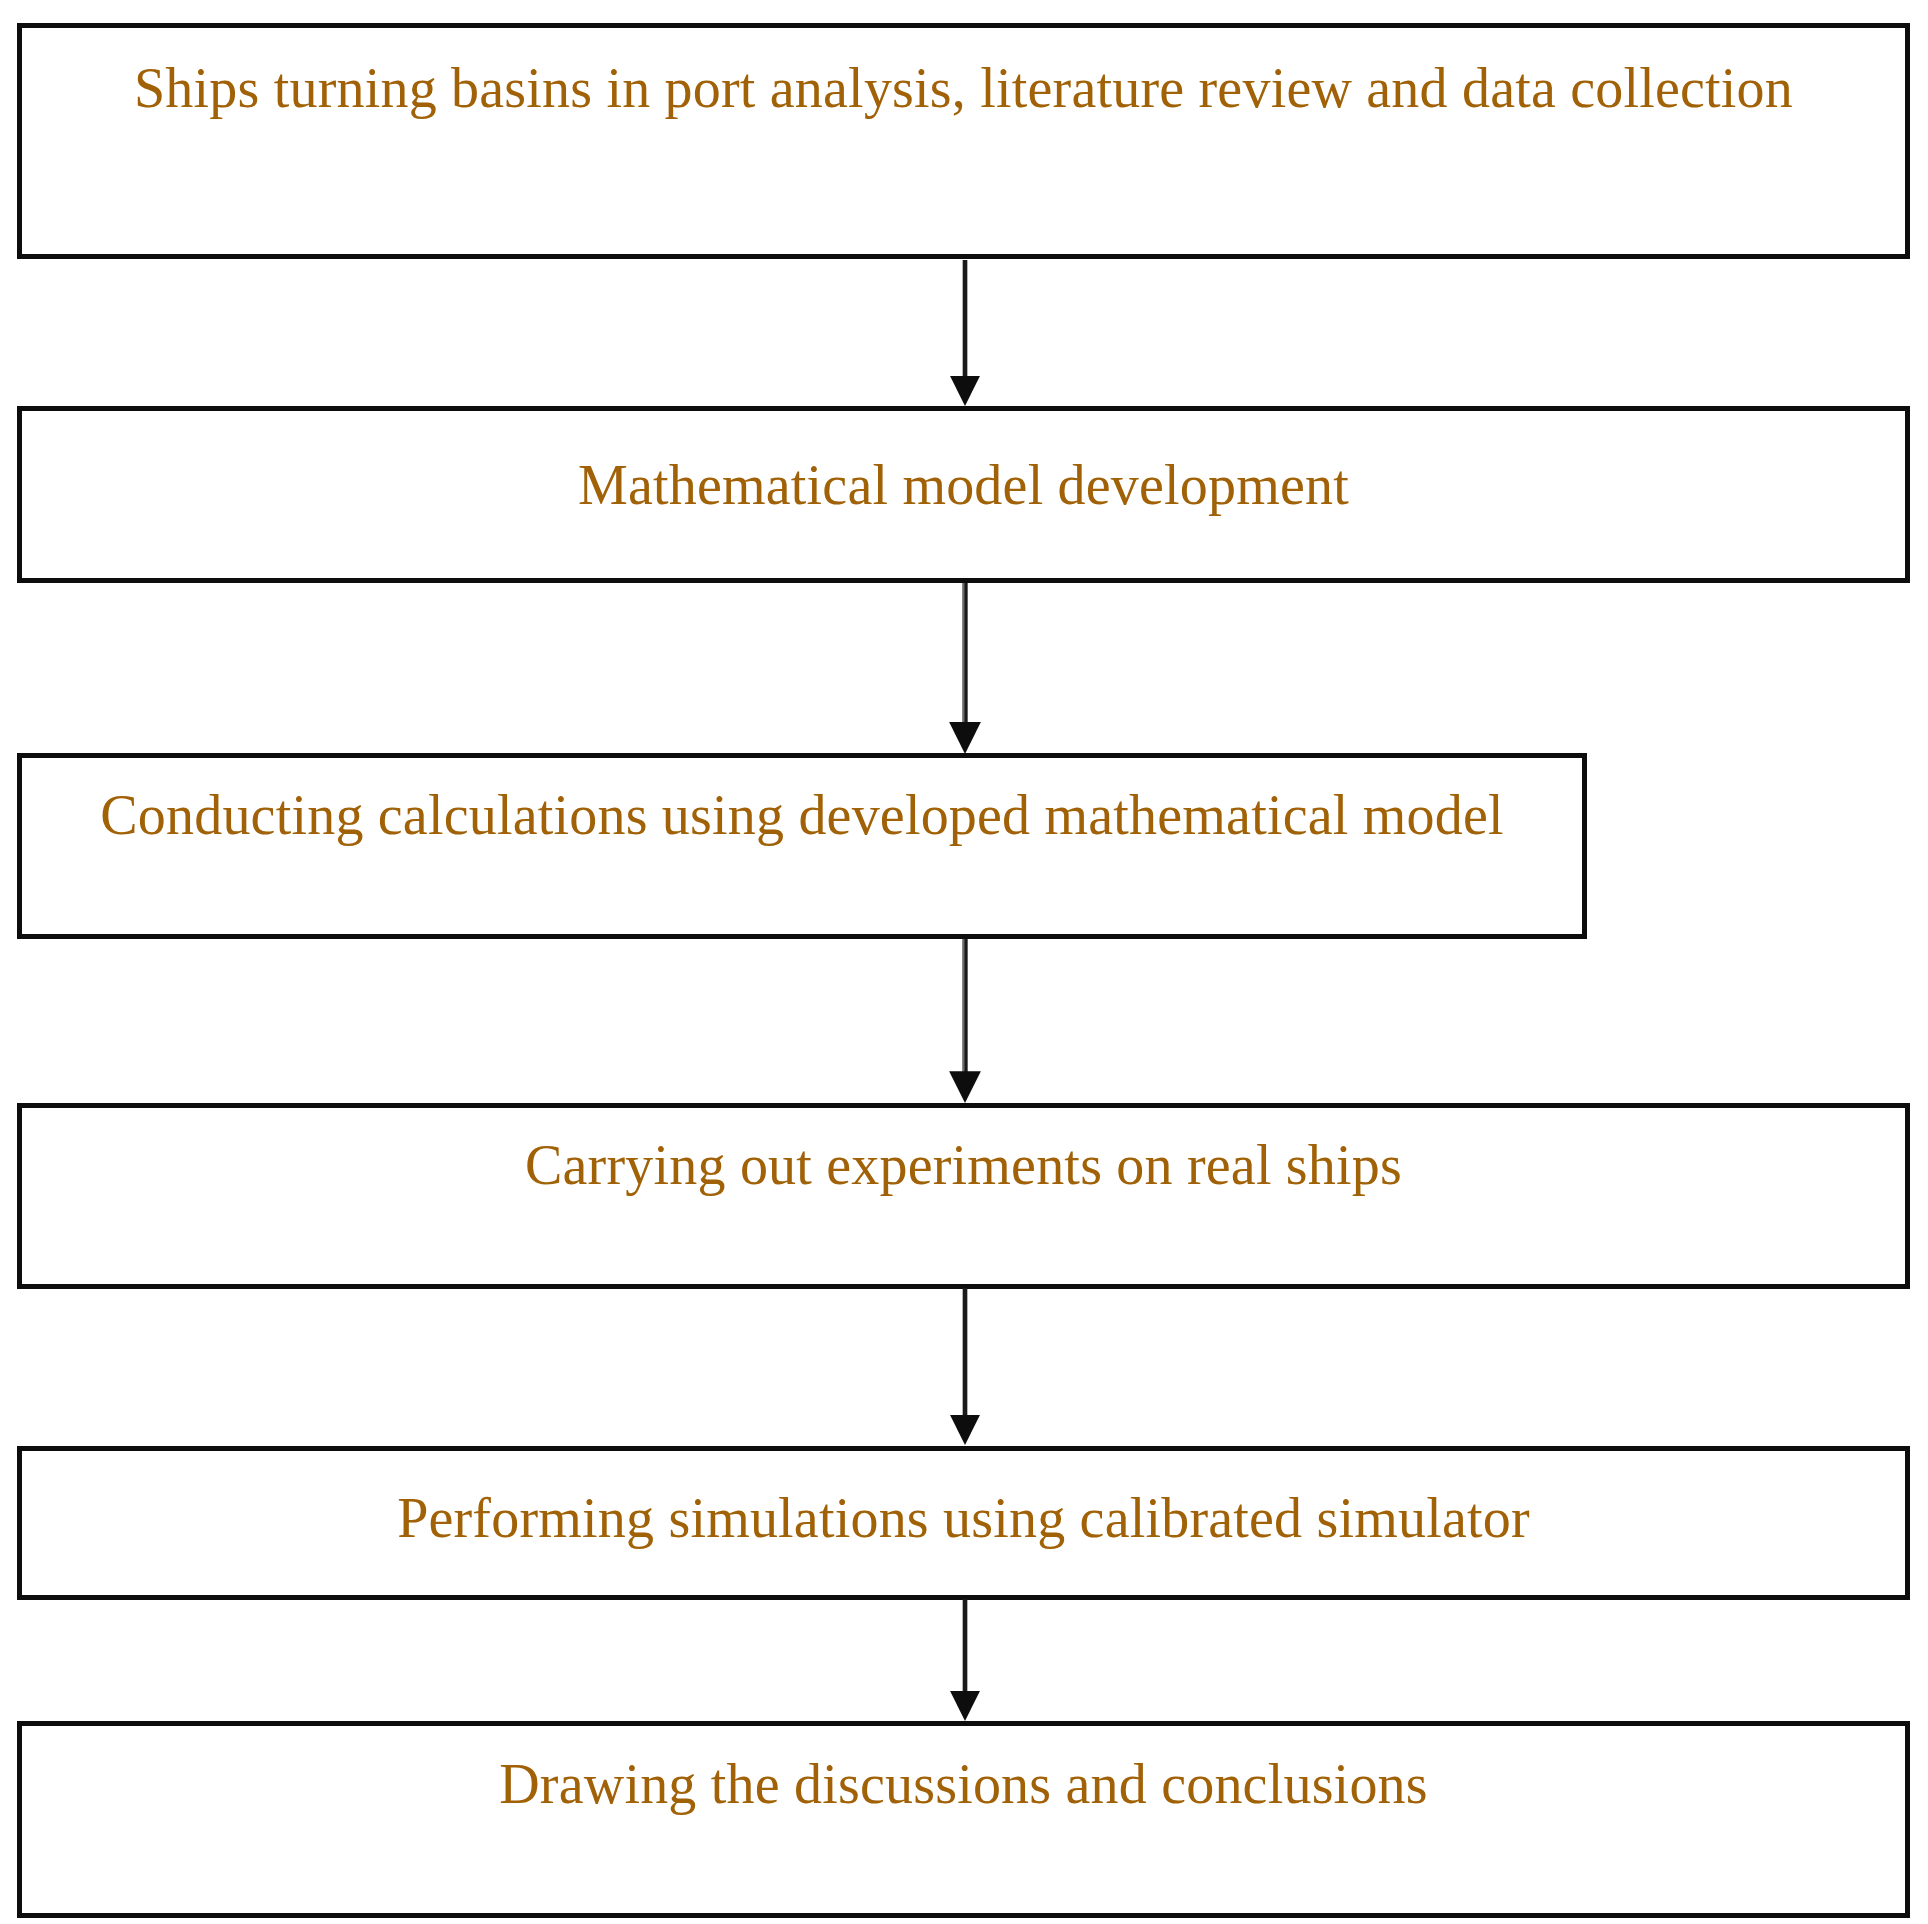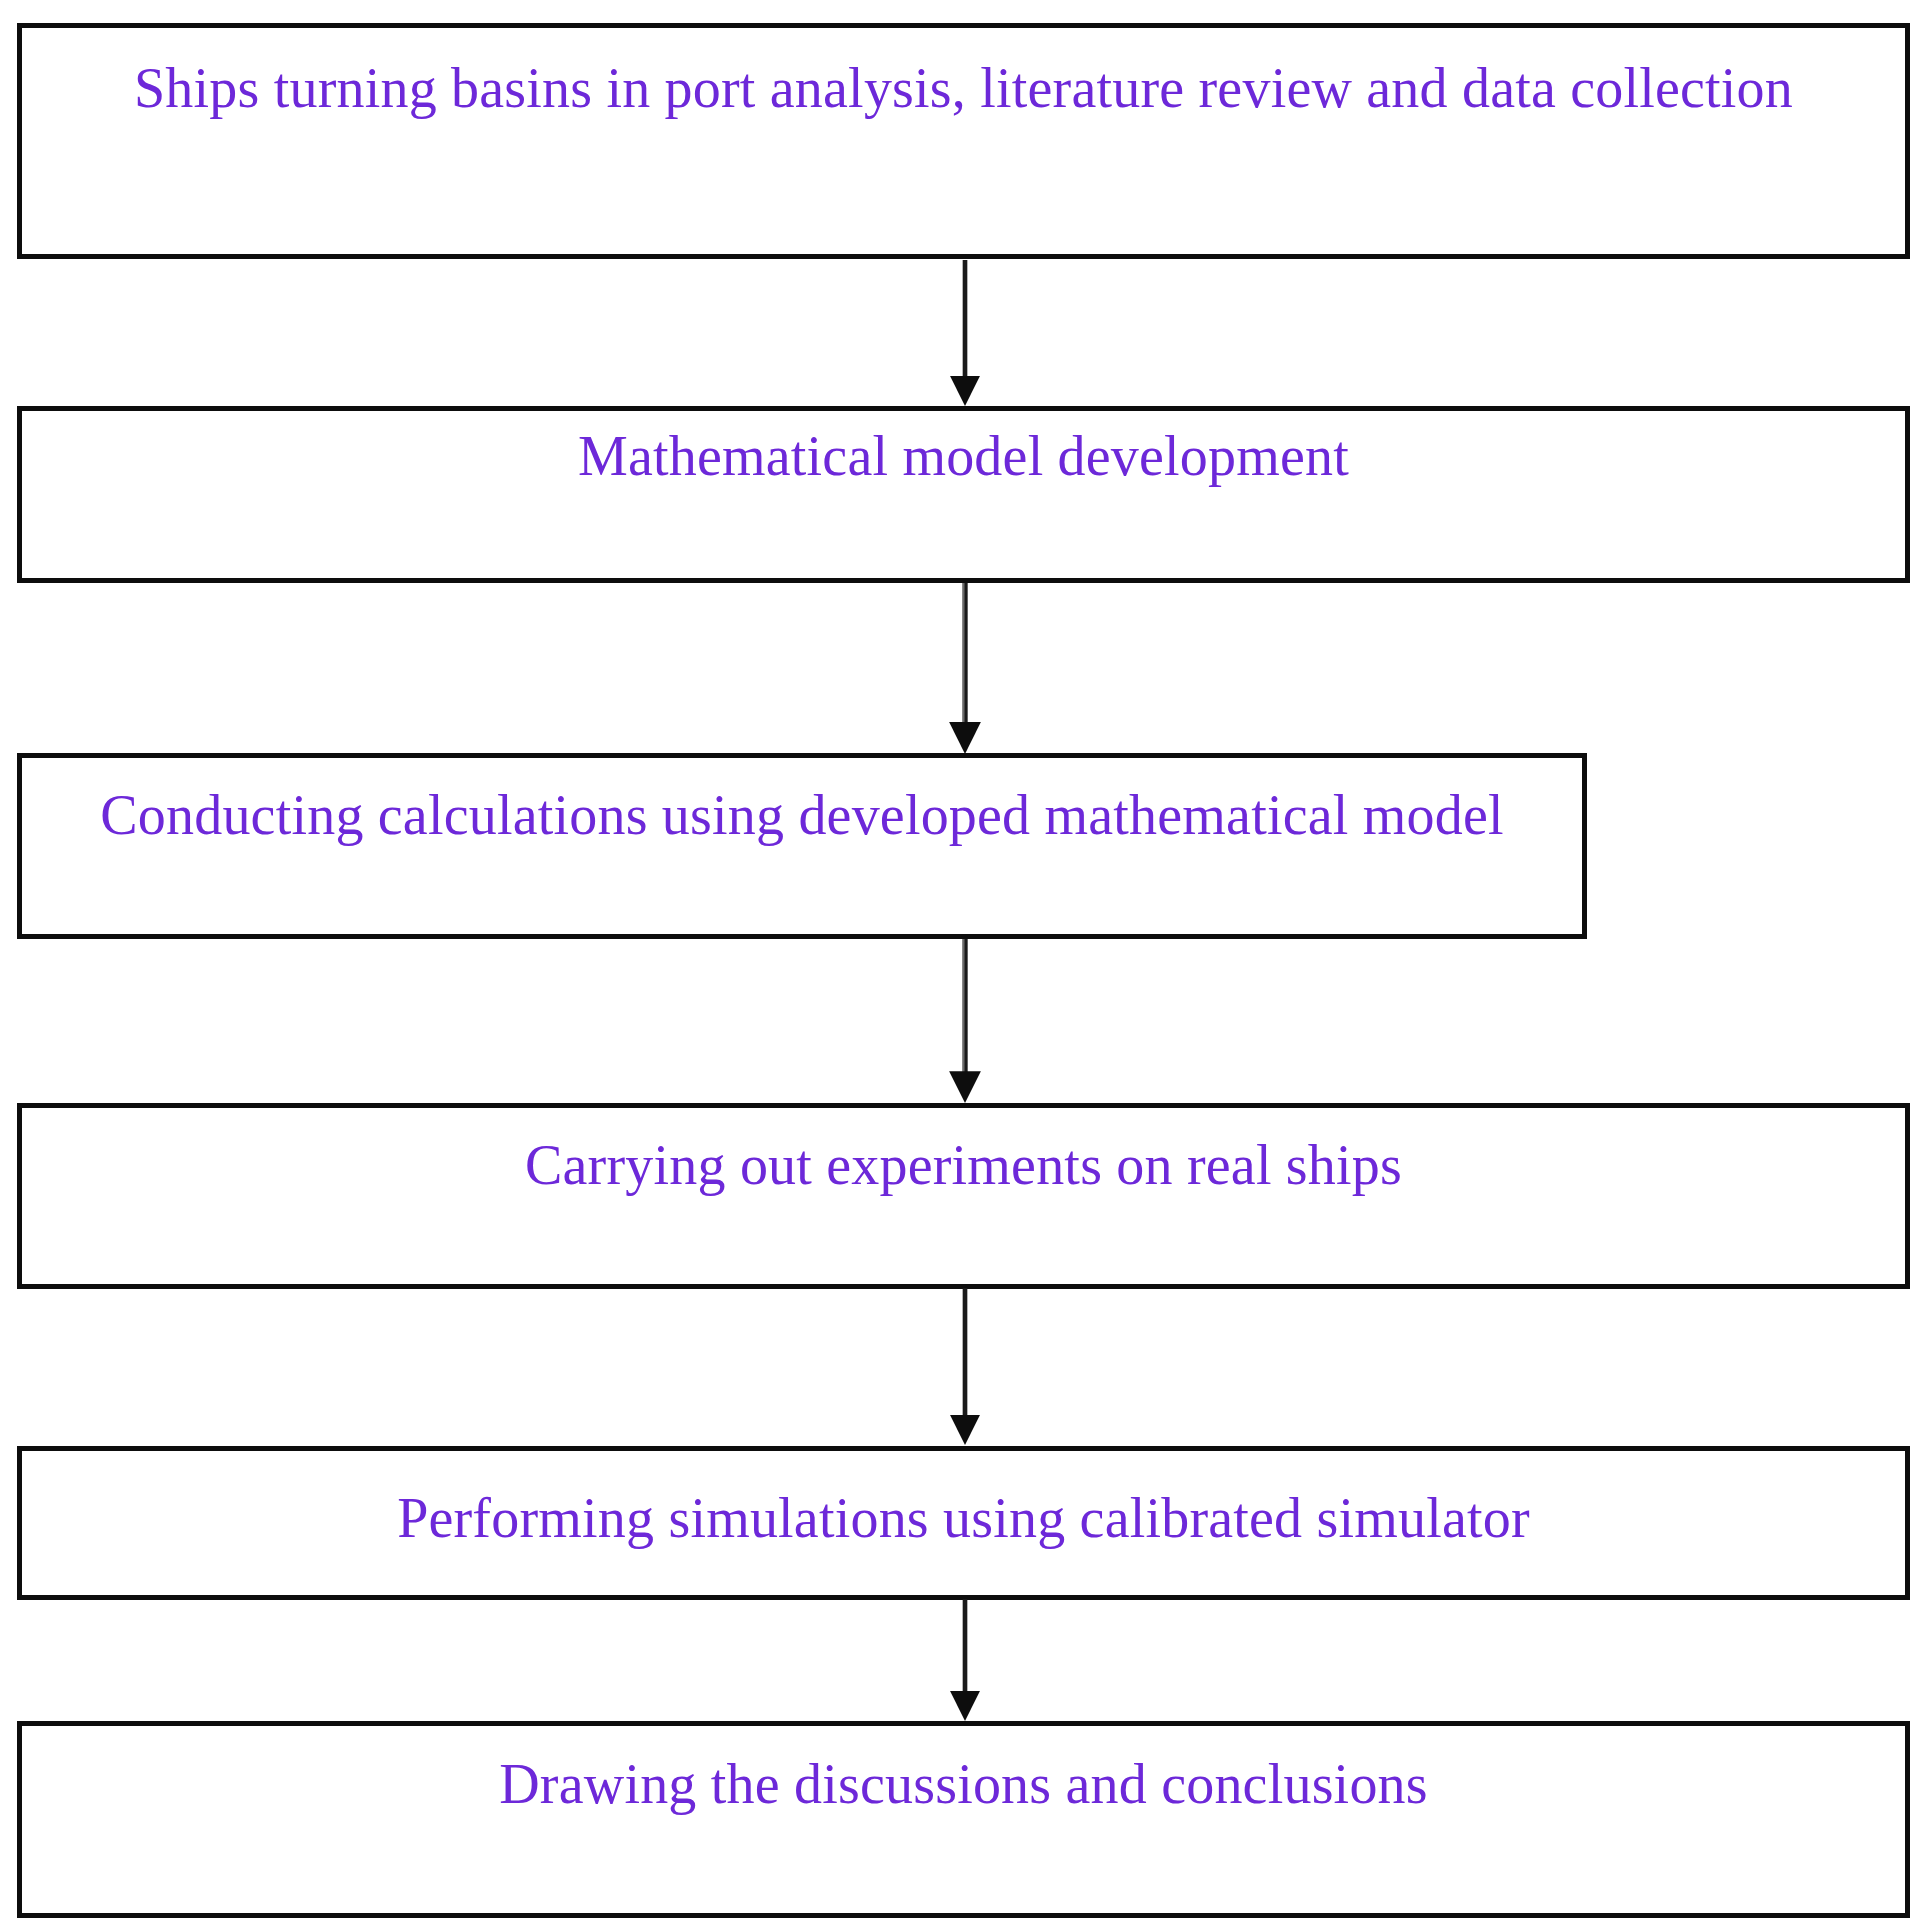--- a/index.html
+++ b/index.html
@@ -26,31 +26,31 @@
     background: #ffffff;
     border: 5.6px solid #0d0d0d;
     display: block;
     text-align: center;
   }
   .node-label {
     display: block;
     font-family: "Liberation Serif", "DejaVu Serif", serif;
     font-size: 56px;
     line-height: 1.22;
-    color: #6d28d9;
+    color: #a16207;
     letter-spacing: 0.2px;
     white-space: pre-line;
     padding: 0 17px;
   }
   
   #node-0 { left: 17px;  top: 23.4px;   width: 1893px; height: 236px; }
   #node-0 .node-label { padding-top: 26px; }
 
   #node-1 { left: 17px;  top: 406px;  width: 1893px; height: 177px; }
-  #node-1 .node-label { padding-top: 11px; }
+  #node-1 .node-label { padding-top: 40px; }
 
   #node-2 { left: 17px;  top: 753px;  width: 1570px; height: 186px; }
   #node-2 .node-label { padding-top: 22.5px; }
 
   #node-3 { left: 17px;  top: 1103px; width: 1893px; height: 186px; }
   #node-3 .node-label { padding-top: 22.5px; }
 
   #node-4 { left: 17px;  top: 1446px; width: 1893px; height: 154px; }
   #node-4 .node-label { padding-top: 33px; }
 

